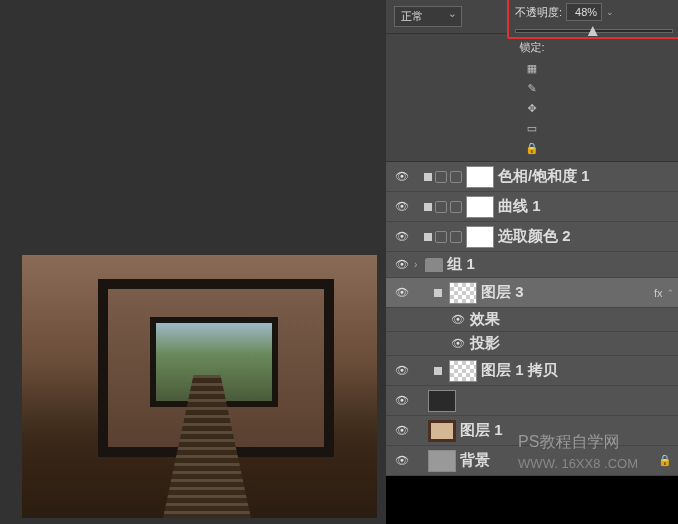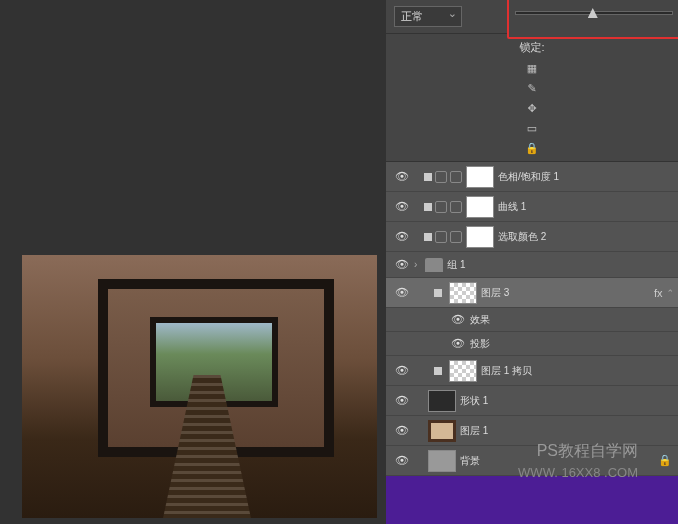--- a/index.html
+++ b/index.html
@@ -2,21 +2,21 @@
 <html><head>
 <meta charset="utf-8">
 <style>
 * { margin: 0; padding: 0; box-sizing: border-box; font-family: "Microsoft YaHei", sans-serif; }
 body { background: #323232; width: 678px; height: 524px; overflow: hidden; position: relative; }
 .canvas-area { position: absolute; left: 22px; top: 255px; width: 355px; height: 263px; background: #1a1a1a; }
 .canvas-img { width: 100%; height: 100%; background: linear-gradient(180deg, #8a6b58 0%, #6b4e3a 40%, #3a2818 70%, #2a1c10 100%); position: relative; overflow: hidden; }
 .frame-outer { position: absolute; left: 76px; top: 24px; width: 236px; height: 178px; border: 10px solid #1a1410; background: linear-gradient(180deg, #7a5d4a 0%, #5a4030 100%); }
 .frame-inner { position: absolute; left: 42px; top: 28px; width: 128px; height: 90px; border: 6px solid #1a1410; background: linear-gradient(180deg, #9eb8c8 0%, #6a8a5a 40%, #4a5a3a 100%); }
 .tracks { position: absolute; left: 140px; top: 120px; width: 90px; height: 148px; background: repeating-linear-gradient(180deg, #5a4a3a 0px, #5a4a3a 3px, #3a2a1a 3px, #3a2a1a 8px); clip-path: polygon(35% 0%, 65% 0%, 100% 100%, 0% 100%); }
-.panel { position: absolute; right: 0; top: 0; width: 292px; height: 524px; background: #4c1d95; color: #ddd; font-size: 11px; }
+.panel { position: absolute; right: 0; top: 0; width: 292px; height: 524px; background: #000000; color: #ddd; font-size: 11px; }
 .top-toolbar { background: #454545; padding: 6px 8px; display: flex; align-items: center; gap: 8px; border-bottom: 1px solid #333; position: relative; }
 .dropdown { background: #3a3a3a; border: 1px solid #666; padding: 2px 16px 2px 6px; color: #ddd; min-width: 68px; position: relative; }
 .dropdown::after { content: "⌄"; position: absolute; right: 4px; top: 0; color: #aaa; }
 .opacity-label { color: #ddd; font-size: 11px; }
 .opacity-value { background: #3a3a3a; border: 1px solid #666; padding: 2px 4px; color: #ddd; width: 36px; text-align: right; }
 .lock-row { background: #454545; padding: 6px 8px; display: flex; align-items: center; gap: 6px; border-bottom: 1px solid #333; flex-direction: column; }
 .lock-icon { width: 14px; height: 14px; display: inline-flex; align-items: center; justify-content: center; color: #bbb; }
 .slider-popup { position: absolute; top: -3px; right: -3px; width: 174px; height: 42px; border: 2px solid #e03030; background: #454545; padding: 4px 6px; z-index: 10; border-radius: 2px; }
 .slider-popup-top { display: flex; align-items: center; gap: 4px; }
 .slider-track { margin-top: 8px; height: 4px; background: #2a2a2a; border: 1px solid #666; position: relative; }
@@ -29,26 +29,26 @@
 .vis-eye { width: 24px; display: flex; align-items: center; justify-content: center; color: #ddd; }
 .indent { width: 10px; }
 .indent2 { width: 20px; }
 .adj-icons { display: flex; gap: 3px; align-items: center; }
 .adj-icon { width: 12px; height: 12px; border: 1px solid #888; border-radius: 2px; display: inline-block; }
 .thumb { width: 28px; height: 22px; border: 1px solid #888; background: #fff; margin: 0 4px; flex-shrink: 0; }
 .thumb.checker { background: repeating-conic-gradient(#ccc 0 25%, #fff 0 50%) 0 0/8px 8px; }
 .thumb.dark { background: #2a2a2a; }
 .thumb.solid { background: #999; }
 .thumb.frame-t { background: #d4b896; border: 3px solid #4a3020; }
-.layer-name { color: #ddd; font-size: 10px; flex: 1; }
+.layer-name { color: #ddd; font-size: 15px; flex: 1; font-weight: bold; }
 .expand { color: #aaa; font-size: 10px; margin-right: 4px; }
 .fx-label { color: #ccc; margin-right: 4px; font-size: 11px; }
 .chevron { color: #aaa; font-size: 9px; margin-right: 4px; }
 .group-folder { width: 18px; height: 14px; background: #888; border-radius: 2px 2px 0 0; margin: 0 4px; position: relative; }
-.watermark { position: absolute; right: 40px; bottom: 40px; color: #888; text-align: right; font-size: 13px; line-height: 1.6; }
+.watermark { position: absolute; right: 40px; bottom: 49px; color: #888; text-align: left; font-size: 13px; line-height: 1.6; }
 .watermark .title { font-size: 16px; color: #999; }
 .smart-tag { width: 8px; height: 8px; background: #ccc; display: inline-block; margin-right: 3px; }
 .lock-ind { color: #aaa; margin-right: 6px; }
 </style>
 </head>
 <body>
 
 <div class="canvas-area">
   <div class="canvas-img">
     <div class="frame-outer">
@@ -56,20 +56,25 @@
     </div>
     <div class="tracks"></div>
   </div>
 </div>
 
 <div class="panel">
 
   <div class="top-toolbar">
     <div class="dropdown">正常</div>
     <div class="slider-popup">
+      <div class="slider-popup-top">
+        <span class="opacity-label">不透明度:</span>
+        <span class="opacity-value">48%</span>
+        <span class="chevron">⌄</span>
+      </div>
       <div class="slider-track">
         <div class="slider-thumb"></div>
       </div>
     </div>
   </div>
 
   <div class="lock-row">
     <span>锁定:</span>
     <span class="lock-icon">▦</span>
     <span class="lock-icon">✎</span>
@@ -148,21 +153,20 @@
       <span class="indent2"></span>
       <span class="smart-tag"></span>
       <div class="thumb checker"></div>
       <span class="layer-name">图层 1 拷贝</span>
     </div>
 
     <div class="layer-row">
       <span class="vis-eye">👁</span>
       <span class="indent"></span>
       <div class="thumb dark"></div>
-      <span class="layer-name">形状 1</span>
     </div>
 
     <div class="layer-row">
       <span class="vis-eye">👁</span>
       <span class="indent"></span>
       <div class="thumb frame-t"></div>
       <span class="layer-name">图层 1</span>
     </div>
 
     <div class="layer-row">

